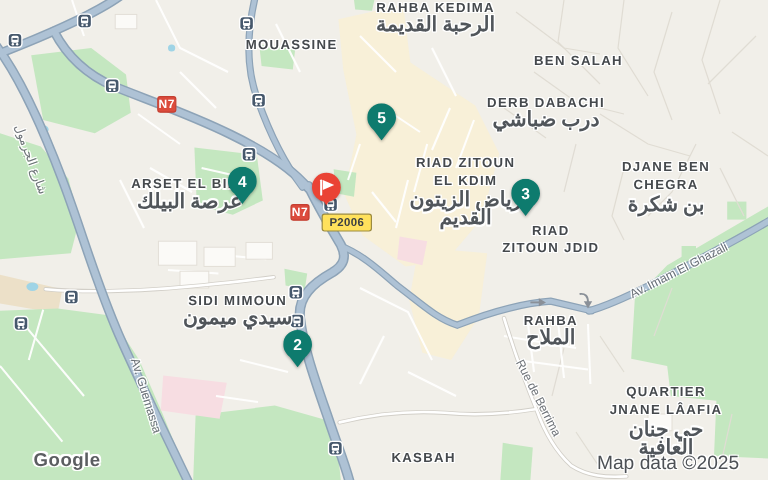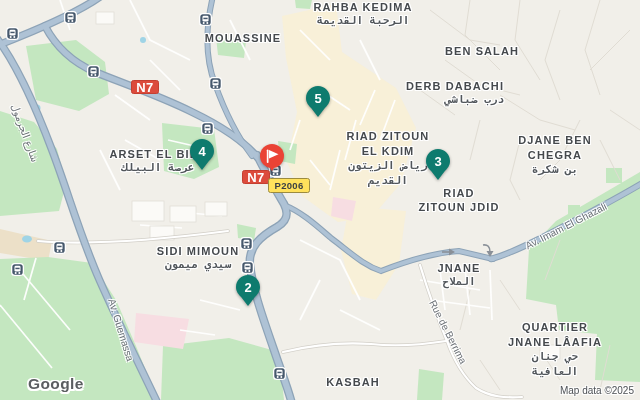--- a/index.html
+++ b/index.html
@@ -4,49 +4,49 @@
 <style>
   html,body{margin:0;padding:0;}
   #map{position:relative;width:640px;height:400px;overflow:hidden;background:#f1efe9;
        font-family:"Liberation Sans",sans-serif;}
   #basemap{position:absolute;left:0;top:0;}
 
   
   .alabel{position:absolute;transform:translate(-50%,-50%);text-align:center;white-space:nowrap;
     color:#45494d;font-weight:bold;font-size:11px;letter-spacing:1.1px;line-height:14px;
     text-shadow:-1px -1px 0 #fff,1px -1px 0 #fff,-1px 1px 0 #fff,1px 1px 0 #fff,0 -1px 0 #fff,0 1px 0 #fff,-1px 0 0 #fff,1px 0 0 #fff;}
-  .alabel .ar{font-family:Liberation Mono, monospace;font-size:11px;letter-spacing:0;
+  .alabel .ar{font-family:Liberation Serif, serif;font-size:17px;letter-spacing:0;
     color:#51565b;line-height:14px;}
   .alabel.lh15 div{line-height:15px;}
 
   
   .rlabel{position:absolute;white-space:nowrap;font-size:10px;color:#6d7278;
     text-shadow:-1px -1px 0 #fff,1px -1px 0 #fff,-1px 1px 0 #fff,1px 1px 0 #fff;}
   .rlabel.ar{font-family:"DejaVu Sans","Liberation Sans",sans-serif;}
 
   
   .badge{position:absolute;display:flex;align-items:center;justify-content:center;
     font-weight:bold;border-radius:2.5px;box-sizing:border-box;}
-  .badge.n7{width:28px;height:14px;background:#dc4b3c;border:1px solid #c43f31;color:#fff;font-size:13px;letter-spacing:.5px;text-align:right;}
+  .badge.n7{width:16px;height:14px;background:#dc4b3c;border:1px solid #c43f31;color:#fff;font-size:10px;letter-spacing:.5px;text-align:right;}
   .badge.p2006{width:42px;height:15px;background:#ffe15c;border:1px solid #9c8b3f;color:#3c4043;font-size:9.5px;letter-spacing:.3px;}
 
   
   .transit{position:absolute;width:13px;height:13px;}
 
   
   .pin{position:absolute;width:24px;height:31px;filter:drop-shadow(0 1px 1.5px rgba(0,0,0,.35));}
   .pin svg{display:block;}
 
   
   .destpin{position:absolute;filter:drop-shadow(0 1px 1.5px rgba(0,0,0,.3));}
 
   
   .glogo{position:absolute;left:8px;bottom:7px;font-size:15.5px;font-weight:bold;color:#5b5e61;letter-spacing:.4px;
     text-shadow:-1.5px -1.5px 0 #fff,1.5px -1.5px 0 #fff,-1.5px 1.5px 0 #fff,1.5px 1.5px 0 #fff,0 -1.5px 0 #fff,0 1.5px 0 #fff,-1.5px 0 0 #fff,1.5px 0 0 #fff;margin-left:20px;}
-  .attrib{position:absolute;right:6px;bottom:4px;font-size:10px;color:#4d5156;
+  .attrib{position:absolute;right:24px;bottom:4px;font-size:16px;color:#4d5156;
     text-shadow:-1px -1px 0 #fff,1px -1px 0 #fff,-1px 1px 0 #fff,1px 1px 0 #fff;}
 </style>
 </head>
 <body>
 
 <div id="map">
 
   <svg id="basemap" width="640" height="400" viewBox="0 0 640 400">
     <rect x="0" y="0" width="640" height="400" fill="#f1efe9"></rect>
 
@@ -254,21 +254,21 @@
   <div class="alabel" style="left:363px;top:14px;">
     <div>RAHBA KEDIMA</div>
     <div class="ar">الرحبة القديمة</div>
   </div>
   <div class="alabel" style="left:243px;top:38px;">
     <div>MOUASSINE</div>
   </div>
   <div class="alabel" style="left:482px;top:51px;">
     <div>BEN SALAH</div>
   </div>
-  <div class="alabel" style="left:455px;top:93px;text-align:right;">
+  <div class="alabel" style="left:455px;top:93px;">
     <div>DERB DABACHI</div>
     <div class="ar">درب ضباشي</div>
   </div>
   <div class="alabel lh15" style="left:388px;top:159px;">
     <div>RIAD ZITOUN</div>
     <div>EL KDIM</div>
     <div class="ar">رياض الزيتون</div>
     <div class="ar">القديم</div>
   </div>
   <div class="alabel lh15" style="left:555px;top:155px;">
@@ -282,21 +282,21 @@
   </div>
   <div class="alabel" style="left:158px;top:161px;">
     <div>ARSET EL BILK</div>
     <div class="ar">عرصة البيلك</div>
   </div>
   <div class="alabel" style="left:172px;top:258px;margin-left:26px;">
     <div>SIDI MIMOUN</div>
     <div class="ar">سيدي ميمون</div>
   </div>
   <div class="alabel" style="left:459px;top:275px;">
-    <div>JNANE</div>
+    <div>RAHBA</div>
     <div class="ar">الملاح</div>
   </div>
   <div class="alabel lh15" style="left:555px;top:350px;">
     <div>QUARTIER</div>
     <div>JNANE LÂAFIA</div>
     <div class="ar">حي جنان</div>
     <div class="ar">العافية</div>
   </div>
   <div class="alabel" style="left:344px;top:382px;padding-left:18px;">
     <div>KASBAH</div>

